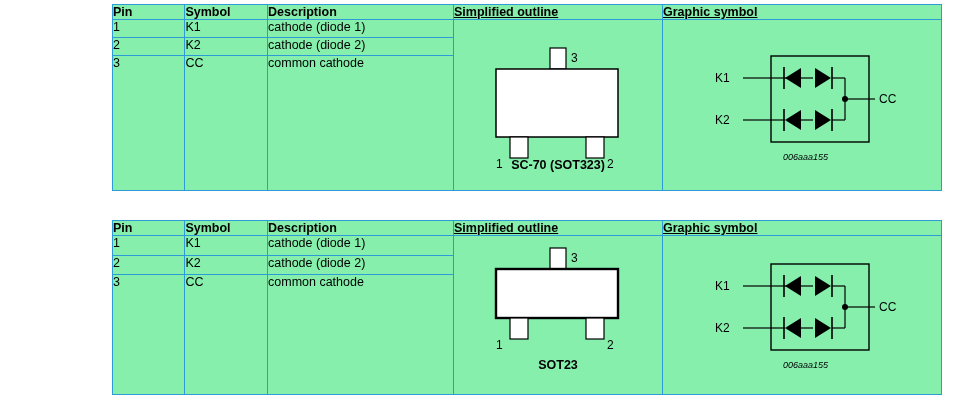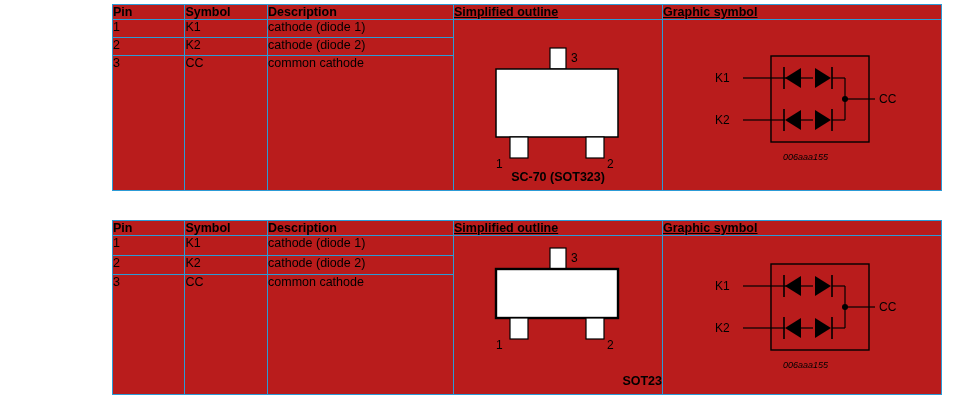--- a/index.html
+++ b/index.html
@@ -20,21 +20,21 @@
     position: relative;
     width: 966px;
     height: 412px;
   }
   .pinout-table {
     position: absolute;
     left: 112px;
     width: 830px;
     border: 1px solid #2c9bd6;
     border-collapse: collapse;
-    background: #b91c1c;
+    background: #86efac;
   }
   .pinout-table.first { top: 4px; }
   .pinout-table.second { top: 220px; }
 
   .pinout-table td, .pinout-table th {
     border: 1px solid #2c9bd6;
     padding: 0;
     vertical-align: top;
     text-align: left;
   }
@@ -104,21 +104,21 @@
 
             <rect x="42" y="49" width="122" height="68" fill="#ffffff" stroke="#000000" stroke-width="1.5"></rect>
 
             <rect x="56" y="117" width="18" height="21" fill="#ffffff" stroke="#000000" stroke-width="1.2"></rect>
             <rect x="132" y="117" width="18" height="21" fill="#ffffff" stroke="#000000" stroke-width="1.2"></rect>
 
             <text x="117" y="42" font-family="Liberation Sans, sans-serif" font-size="12" fill="#000000">3</text>
             <text x="42" y="148" font-family="Liberation Sans, sans-serif" font-size="12" fill="#000000">1</text>
             <text x="153" y="148" font-family="Liberation Sans, sans-serif" font-size="12" fill="#000000">2</text>
           </svg>
-          <div class="fig-caption" style="top: 150px;">SC-70 (SOT323)</div>
+          <div class="fig-caption" style="top: 138px;">SC-70 (SOT323)</div>
         </div>
       </td>
       <td class="spanning col-graphic" rowspan="3">
         <div class="figwrap">
           <svg class="fig-svg" width="276" height="170" viewBox="0 0 276 170">
 
             <rect x="108" y="36" width="98" height="86" fill="none" stroke="#000000" stroke-width="1.4"></rect>
 
             <line x1="80" y1="58" x2="108" y2="58" stroke="#000000" stroke-width="1.2"></line>
 
@@ -190,21 +190,21 @@
 
             <rect x="42" y="33" width="122" height="49" fill="#ffffff" stroke="#000000" stroke-width="2.4"></rect>
 
             <rect x="56" y="82" width="18" height="21" fill="#ffffff" stroke="#000000" stroke-width="1.2"></rect>
             <rect x="132" y="82" width="18" height="21" fill="#ffffff" stroke="#000000" stroke-width="1.2"></rect>
 
             <text x="117" y="26" font-family="Liberation Sans, sans-serif" font-size="12" fill="#000000">3</text>
             <text x="42" y="113" font-family="Liberation Sans, sans-serif" font-size="12" fill="#000000">1</text>
             <text x="153" y="113" font-family="Liberation Sans, sans-serif" font-size="12" fill="#000000">2</text>
           </svg>
-          <div class="fig-caption" style="top: 138px; text-align: right;">SOT23</div>
+          <div class="fig-caption" style="top: 122px;">SOT23</div>
         </div>
       </td>
       <td class="spanning col-graphic" rowspan="3">
         <div class="figwrap">
           <svg class="fig-svg" width="276" height="158" viewBox="0 0 276 158">
             <rect x="108" y="28" width="98" height="86" fill="none" stroke="#000000" stroke-width="1.4"></rect>
             <line x1="80" y1="50" x2="108" y2="50" stroke="#000000" stroke-width="1.2"></line>
             <line x1="80" y1="92" x2="108" y2="92" stroke="#000000" stroke-width="1.2"></line>
             <text x="52" y="54" font-family="Liberation Sans, sans-serif" font-size="12" fill="#000000">K1</text>
             <text x="52" y="96" font-family="Liberation Sans, sans-serif" font-size="12" fill="#000000">K2</text>

